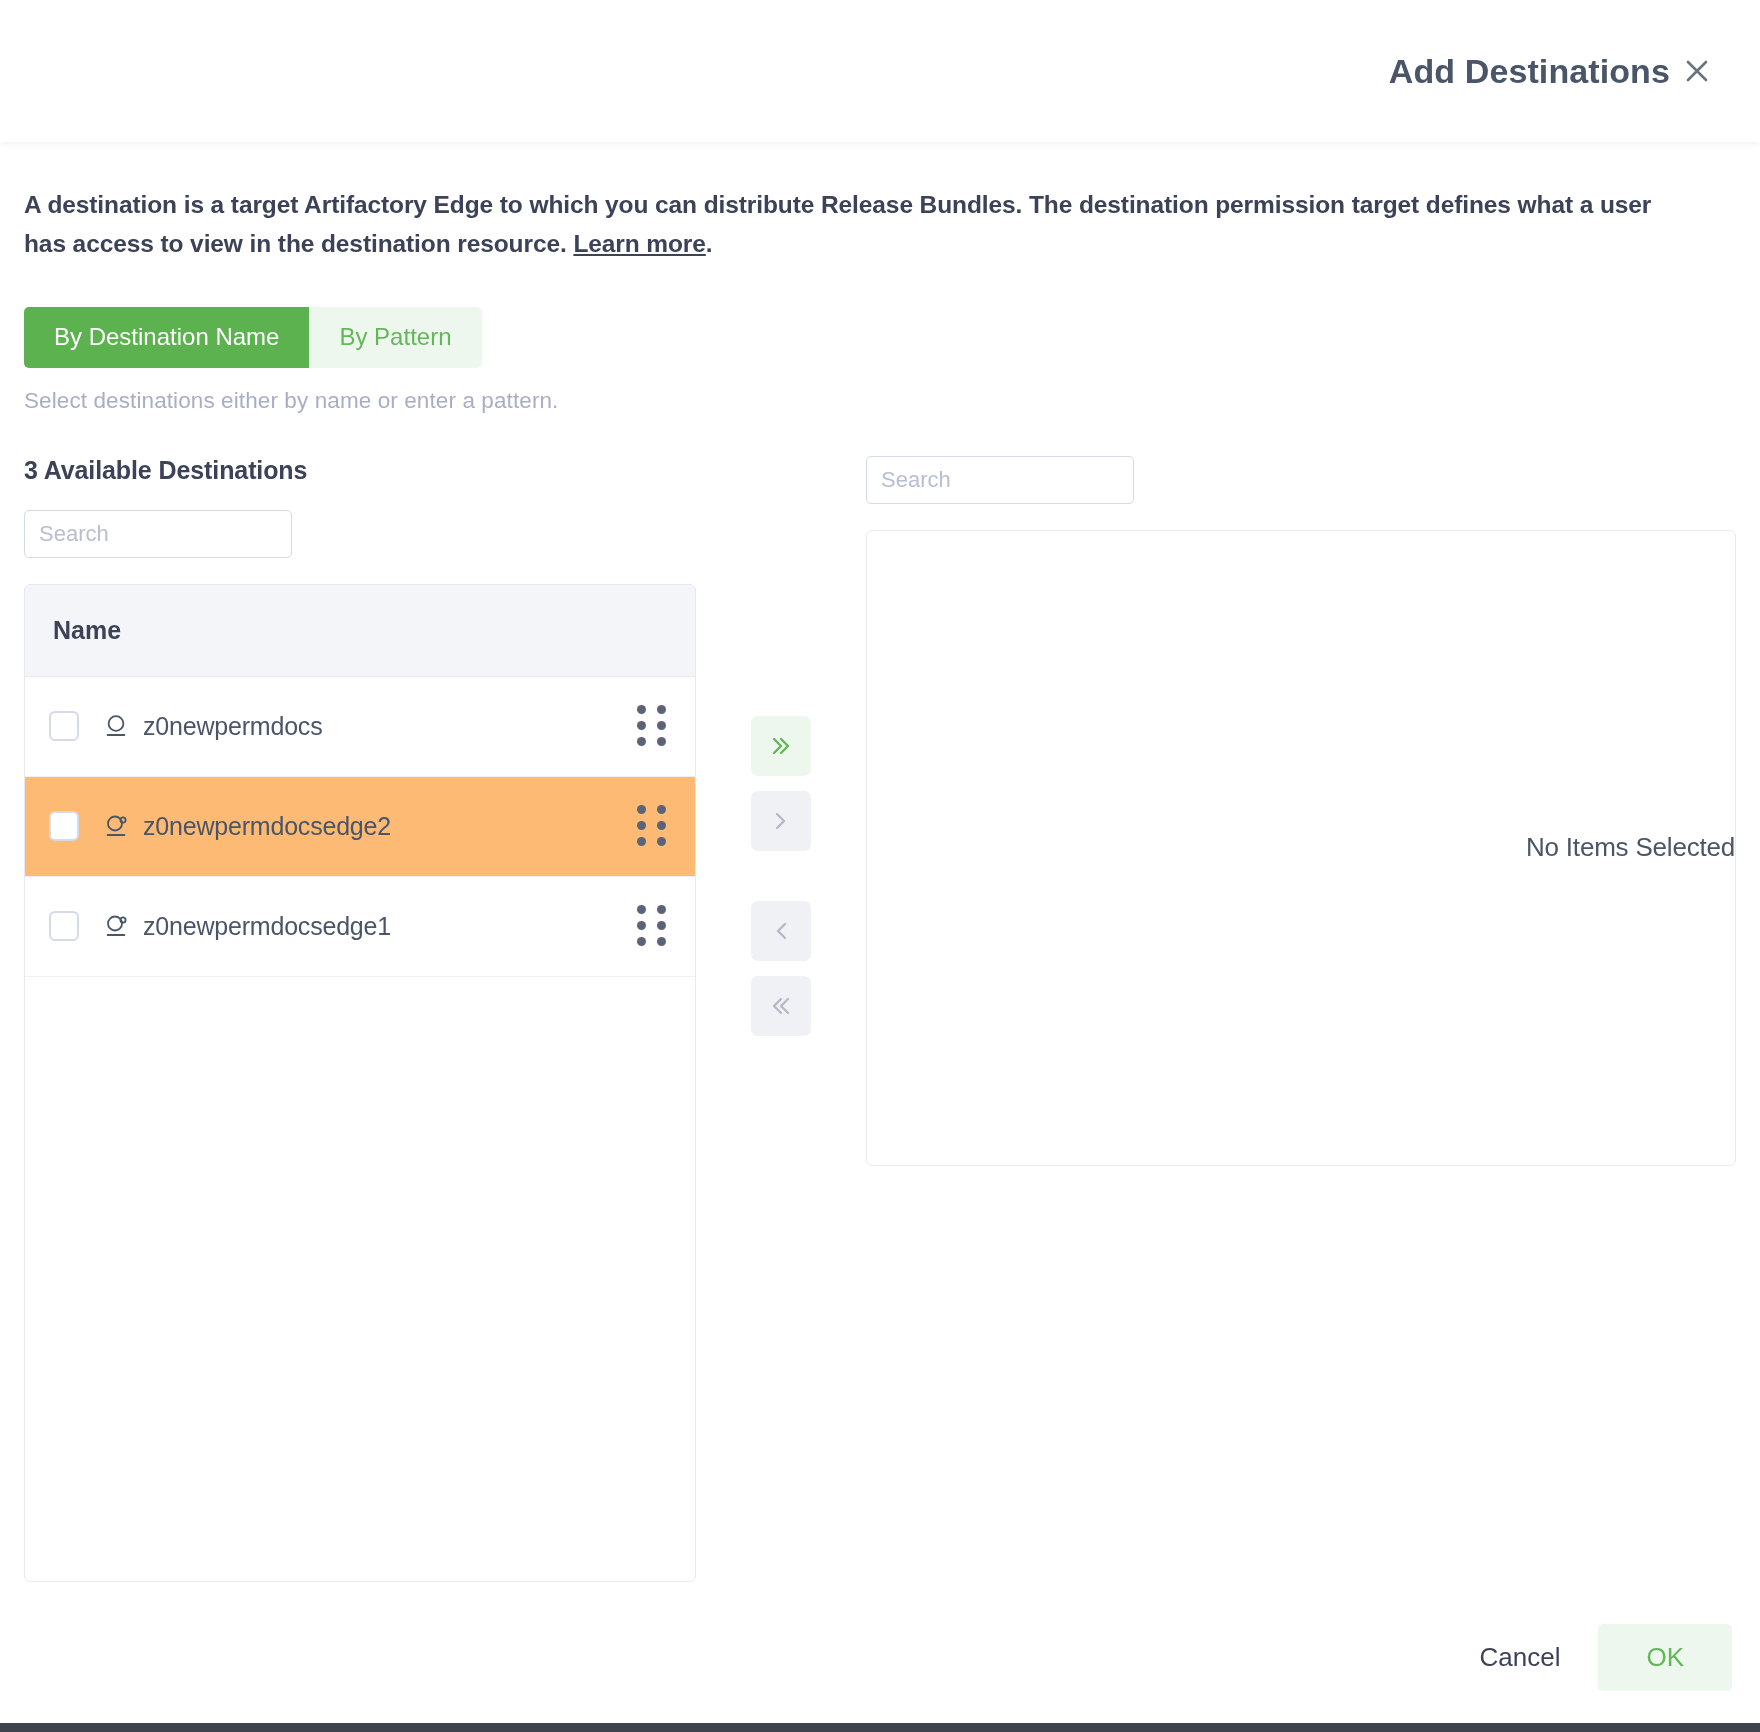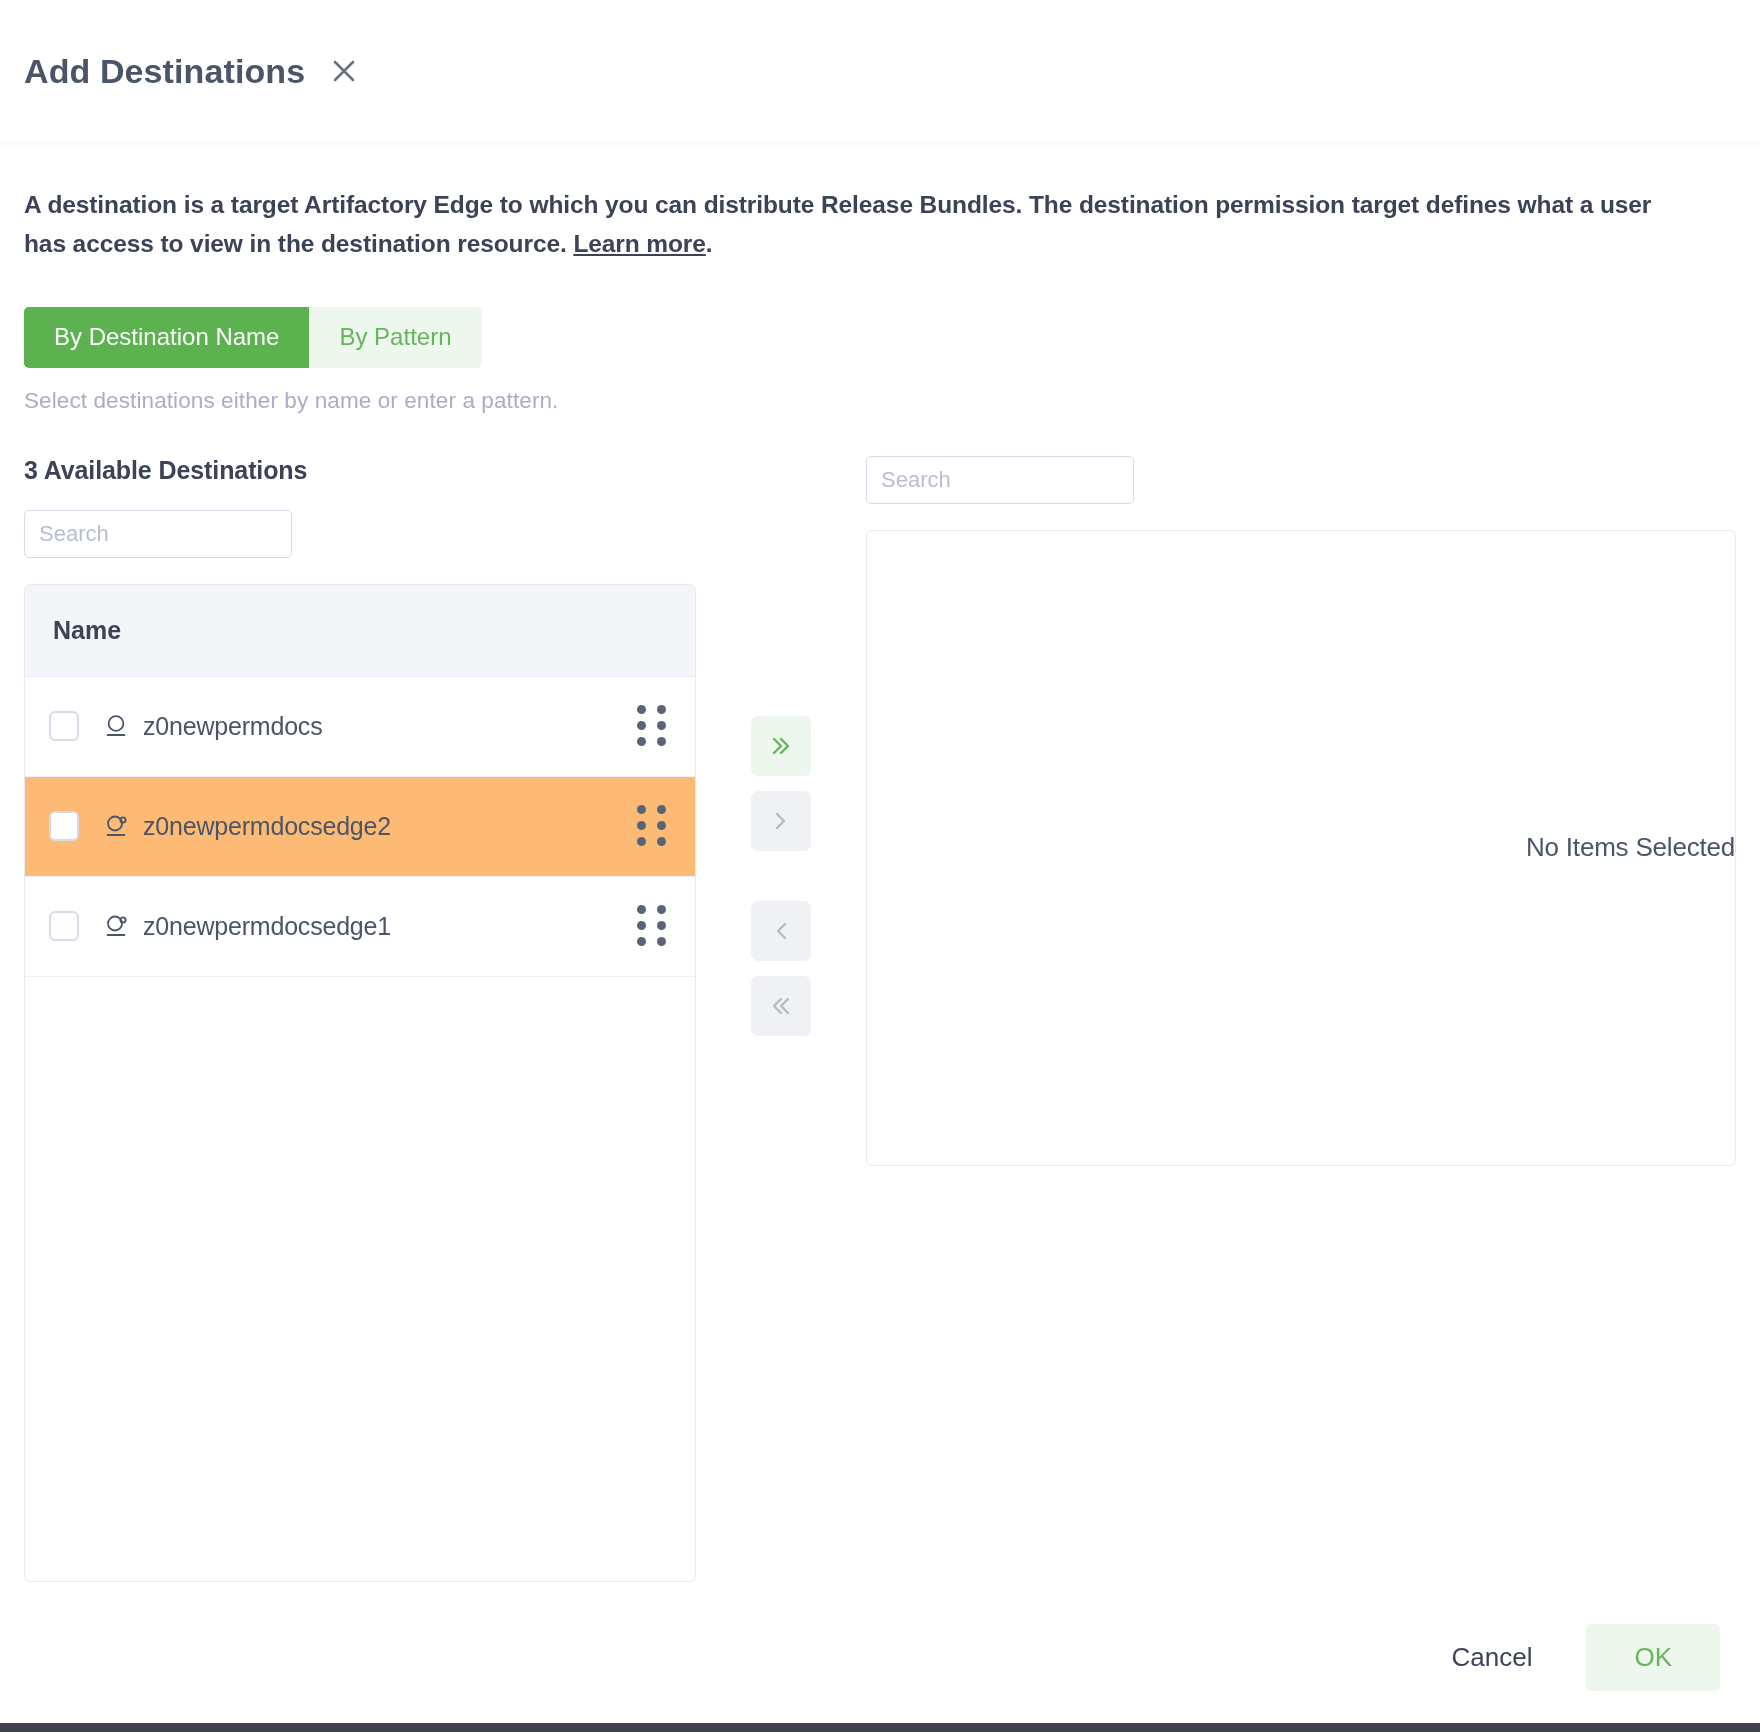--- a/index.html
+++ b/index.html
@@ -22,26 +22,25 @@
     overflow: hidden;
   }
 
   
   .modal-header {
     height: 142px;
     flex: 0 0 142px;
     background: #ffffff;
     display: flex;
     align-items: center;
-    justify-content: flex-start;
+    justify-content: flex-end;
     padding: 0 36px 0 24px;
     position: relative;
     z-index: 3;
     box-shadow: 0 2px 6px rgba(16,24,40,0.055);
-    gap: 12px;
   }
   .modal-title {
     font-size: 34px;
     font-weight: 700;
     color: #4a5568;
     letter-spacing: 0.1px;
   }
   .close-btn {
     width: 54px; height: 54px;
     display: flex; align-items: center; justify-content: center;
@@ -248,23 +247,23 @@
     letter-spacing: -0.2px;
   }
 
   
   .modal-footer {
     flex: 0 0 auto;
     height: 150px;
     display: flex;
     align-items: center;
     justify-content: flex-end;
-    padding: 0 40px 0 0;
-    background: #ffffff;
-    gap: 28px;
+    padding: 0 28px 0 0;
+    background: #ffffff;
+    gap: 12px;
   }
   .btn-cancel {
     font-size: 26px;
     color: #3c4257;
     background: transparent;
     border: none;
     padding: 18px 26px;
     cursor: pointer;
     font-family: inherit;
     border-radius: 5px;

